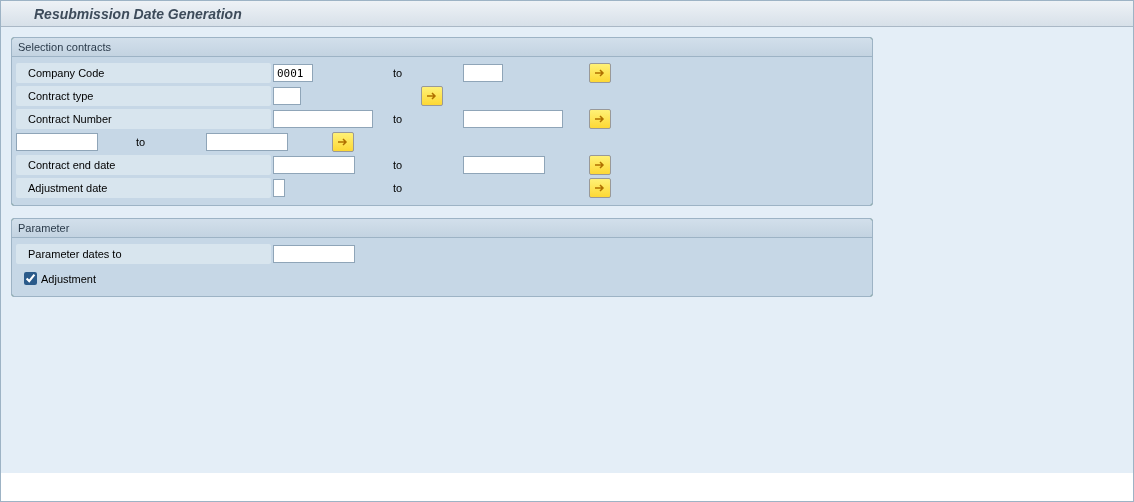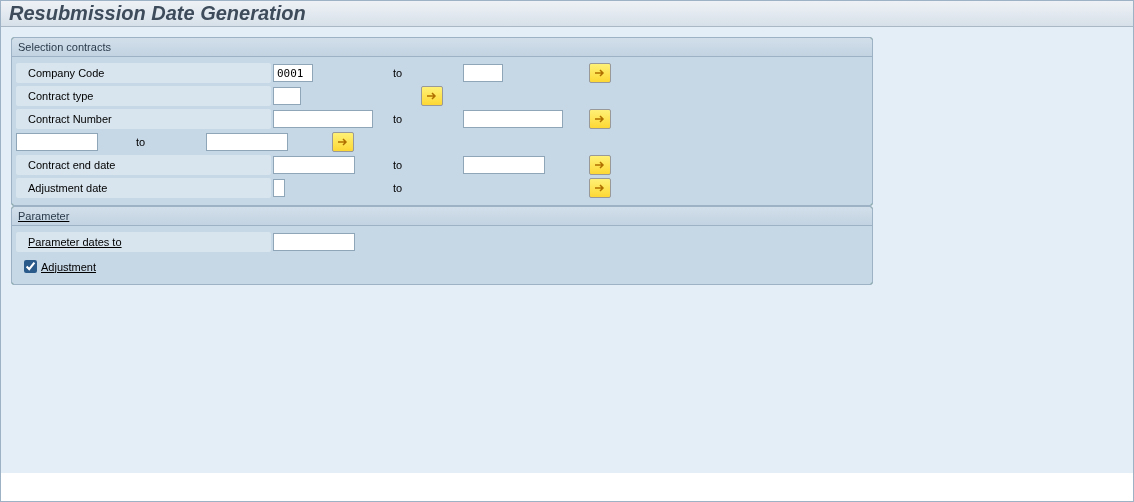--- a/index.html
+++ b/index.html
@@ -19,24 +19,25 @@
     }
     .title-bar {
       background: linear-gradient(to bottom, #eef2f6, #d7e0e9);
       border-bottom: 1px solid #aab8c6;
       height: 26px;
       display: flex;
       align-items: center;
       padding-left: 8px;
     }
     .title-text {
-      font-size: 20px;
+      font-size: 14px;
       font-style: italic;
       font-weight: bold;
       color: #3d4b5a;
+      margin-left: 25px;
     }
     .toolbar {
       background: linear-gradient(to bottom, #e8eff5, #d7e4ed);
       border-bottom: 1px solid #aab8c6;
       height: 28px;
       display: flex;
       align-items: center;
       padding-left: 8px;
       position: relative;
     }
@@ -60,20 +61,21 @@
       letter-spacing: 0.5px;
     }
     .content-area {
       background: #e4eef7;
       height: calc(100% - 54px);
       padding: 10px;
     }
     .group-box {
       border: 1px solid #9db3c5;
       border-radius: 3px;
+      margin-bottom: 12px;
       background: #14532d;
       overflow: hidden;
     }
     .group-header {
       background: linear-gradient(to bottom, #d2dfeb, #c3d3e1);
       border-bottom: 1px solid #9db3c5;
       padding: 3px 6px;
       font-size: 11px;
       color: #2a3a4a;
     }
@@ -242,21 +244,21 @@
                     <path d="M1 5 L8 5 M6 2 L9 5 L6 8" stroke="#b07000" stroke-width="1.5" fill="none"></path>
                   </svg>
                 </span>
               </div>
             </div>
         </div>
 
       </div>
     </div>
 
-    <div class="group-box" style="width: 862px; text-decoration: underline;">
+    <div class="group-box" style="width: 862px;">
       <div class="group-header">Parameter</div>
       <div class="group-body">
 
         <div class="form-row">
           <div class="label-cell">Parameter dates to</div>
           <input type="text" class="in-med" style="">
         </div>
 
         <div class="checkbox-row">
           <input type="checkbox" checked="" style="">

